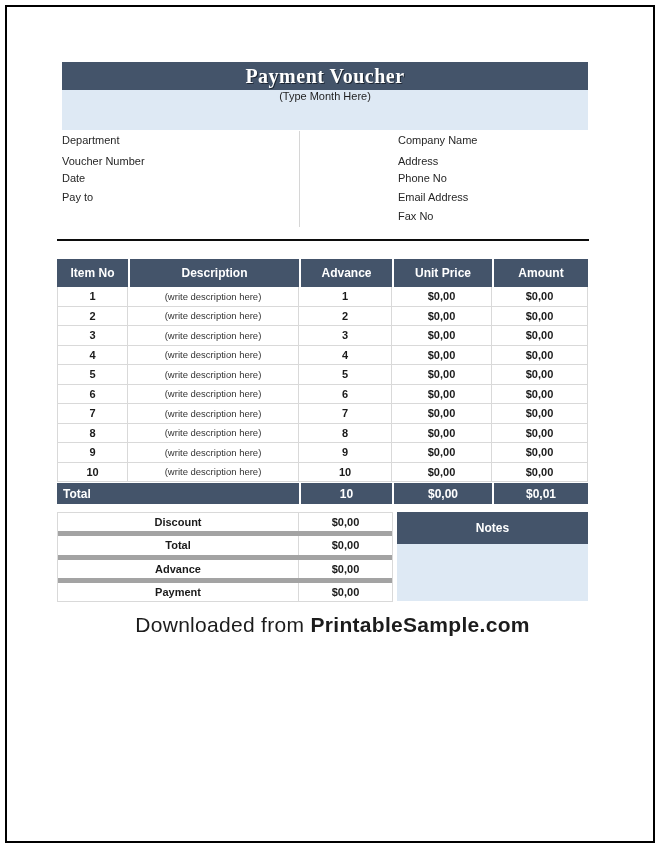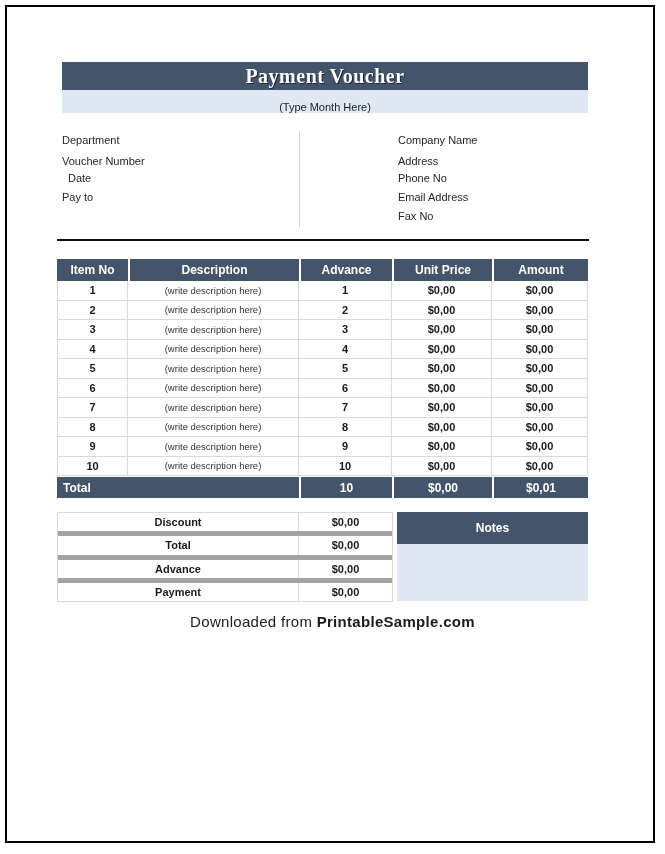--- a/index.html
+++ b/index.html
@@ -15,33 +15,33 @@
   
   .title-bar{
     position:absolute;left:62px;top:62px;width:526px;height:28px;
     background:#44546A;display:flex;align-items:center;justify-content:center;
   }
   .title-bar .title{
     font-family:"Liberation Serif","DejaVu Serif",serif;font-weight:bold;
     font-size:20px;color:#fff;letter-spacing:.5px;text-shadow:1px 1px 0 #1d2633;
   }
   .month-bar{
-    position:absolute;left:62px;top:90px;width:526px;height:23px;
-    background:#DEE9F4;display:flex;align-items:flex-end;justify-content:center;
+    position:absolute;left:62px;top:90px;width:526px;height:40px;
+    background:#DEE9F4;display:flex;align-items:flex-start;justify-content:center;
   }
   .month-bar span{font-size:11px;color:#1f1f1f;}
   
   .field{position:absolute;font-size:11px;color:#262626;white-space:nowrap;}
   .v-divider{position:absolute;left:299px;top:131px;width:1px;height:96px;background:#d6d6d6;}
   .h-rule{position:absolute;left:57px;top:239px;width:532px;height:2px;background:#0c0c0c;}
   
   .items-table{position:absolute;left:57px;top:259px;width:531px;}
   .grid-row{display:grid;grid-template-columns:71px 171px 93px 100px 96px;}
   .thead .th{
-    background:#44546A;color:#fff;font-weight:bold;font-size:12px;height:22px;
+    background:#44546A;color:#fff;font-weight:bold;font-size:12px;height:28px;
     display:flex;align-items:center;justify-content:center;
   }
   .thead .th + .th{border-left:2px solid #fff;}
   .tbody{border-left:1px solid #d9d9d9;border-right:1px solid #d9d9d9;box-sizing:border-box;}
   .tbody .trow{display:grid;grid-template-columns:70px 171px 93px 100px 95px;border-bottom:1px solid #d9d9d9;}
   .tbody .td{
     height:18.5px;display:flex;align-items:center;justify-content:center;
     font-size:11px;font-weight:600;color:#1a1a1a;border-right:1px solid #d9d9d9;
   }
   .tbody .td:last-child{border-right:none;}
@@ -64,41 +64,41 @@
   .summary .sc-label{border-right:1px solid #d9d9d9;}
   .notes{position:absolute;left:397px;top:512px;width:191px;}
   .notes-header{
     background:#44546A;color:#fff;font-weight:bold;font-size:12px;height:32px;
     display:flex;align-items:center;justify-content:center;
   }
   .notes-body{background:#DEE9F4;height:57px;}
   
   .footer{
     position:absolute;left:0;top:613px;width:665px;text-align:center;
-    font-size:15px;color:#1c1c1c;letter-spacing:.3px;
+    font-size:21px;color:#1c1c1c;letter-spacing:.3px;
   }
   .footer b{font-weight:bold;}
 </style>
 </head>
 <body>
 
 <div class="canvas">
   <div class="page-border"></div>
 
   <div class="title-bar">
     <span class="title">Payment Voucher</span>
   </div>
 
   <div class="month-bar">
     <span>(Type Month Here)</span>
   </div>
 
   <span class="field" style="left:62px;top:134px;">Department</span>
   <span class="field" style="left:62px;top:155px;">Voucher Number</span>
-  <span class="field" style="left:68px;top:172px;">Date</span>
+  <span class="field" style="left:62px;top:172px;">Date</span>
   <span class="field" style="left:62px;top:191px;">Pay to</span>
 
   <span class="field" style="left:398px;top:134px;">Company Name</span>
   <span class="field" style="left:398px;top:155px;">Address</span>
   <span class="field" style="left:398px;top:172px;">Phone No</span>
   <span class="field" style="left:398px;top:191px;">Email Address</span>
   <span class="field" style="left:398px;top:210px;">Fax No</span>
 
   <div class="v-divider"></div>
   <div class="h-rule"></div>

